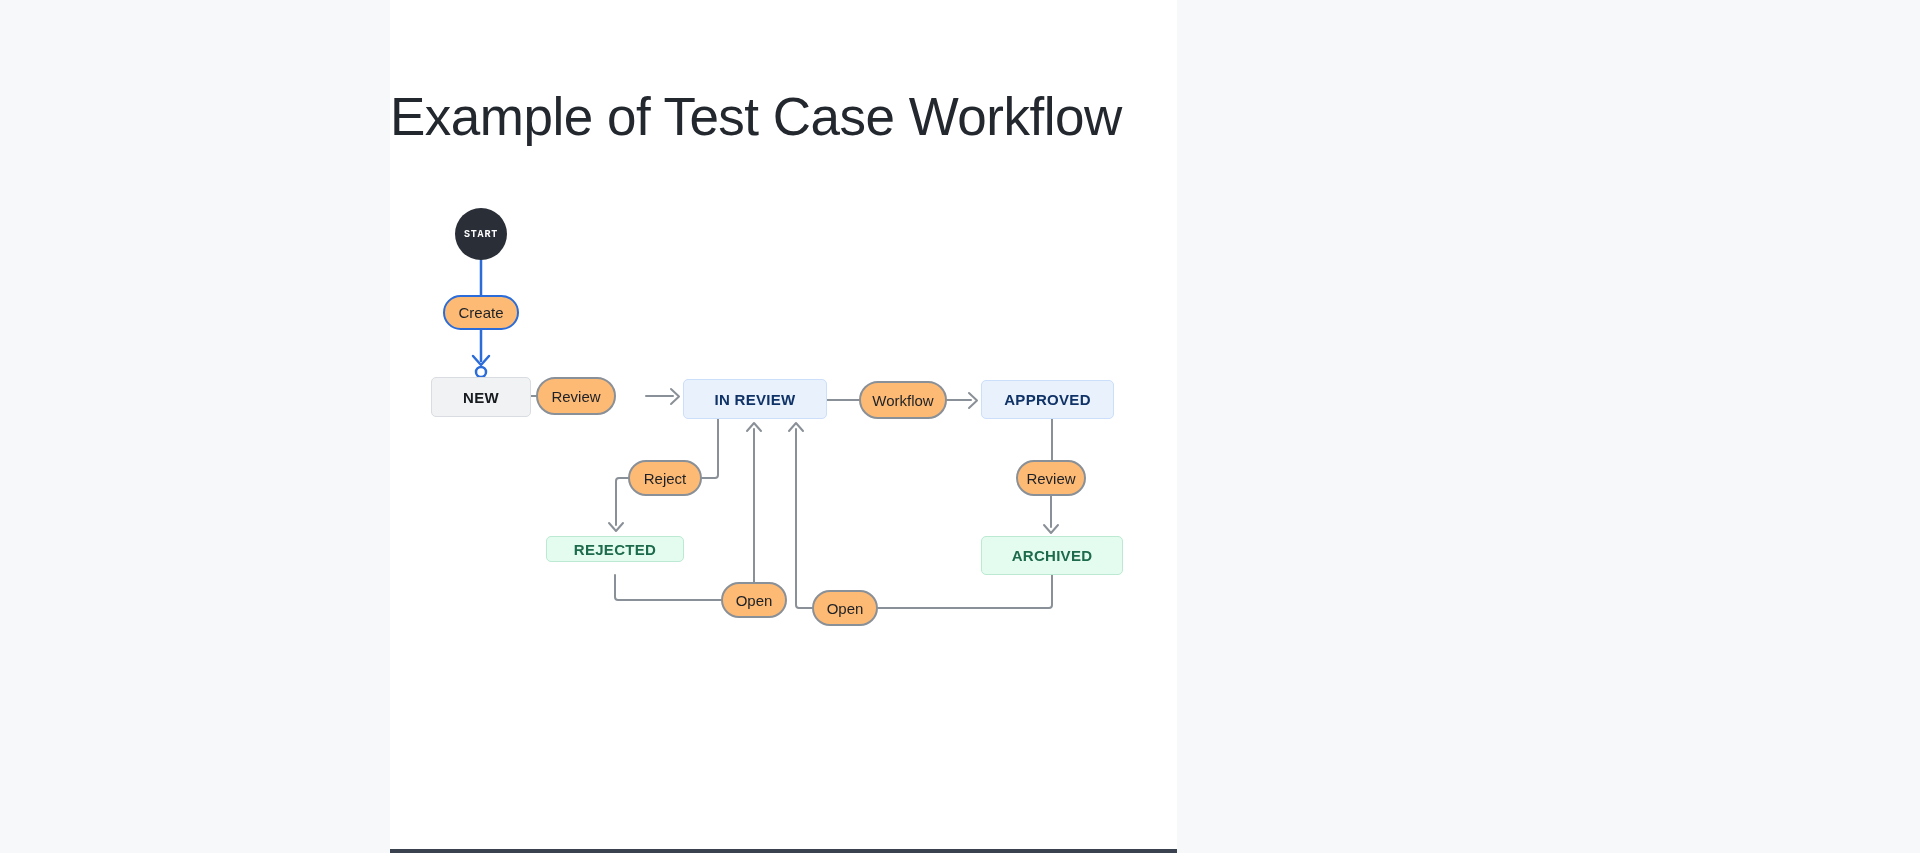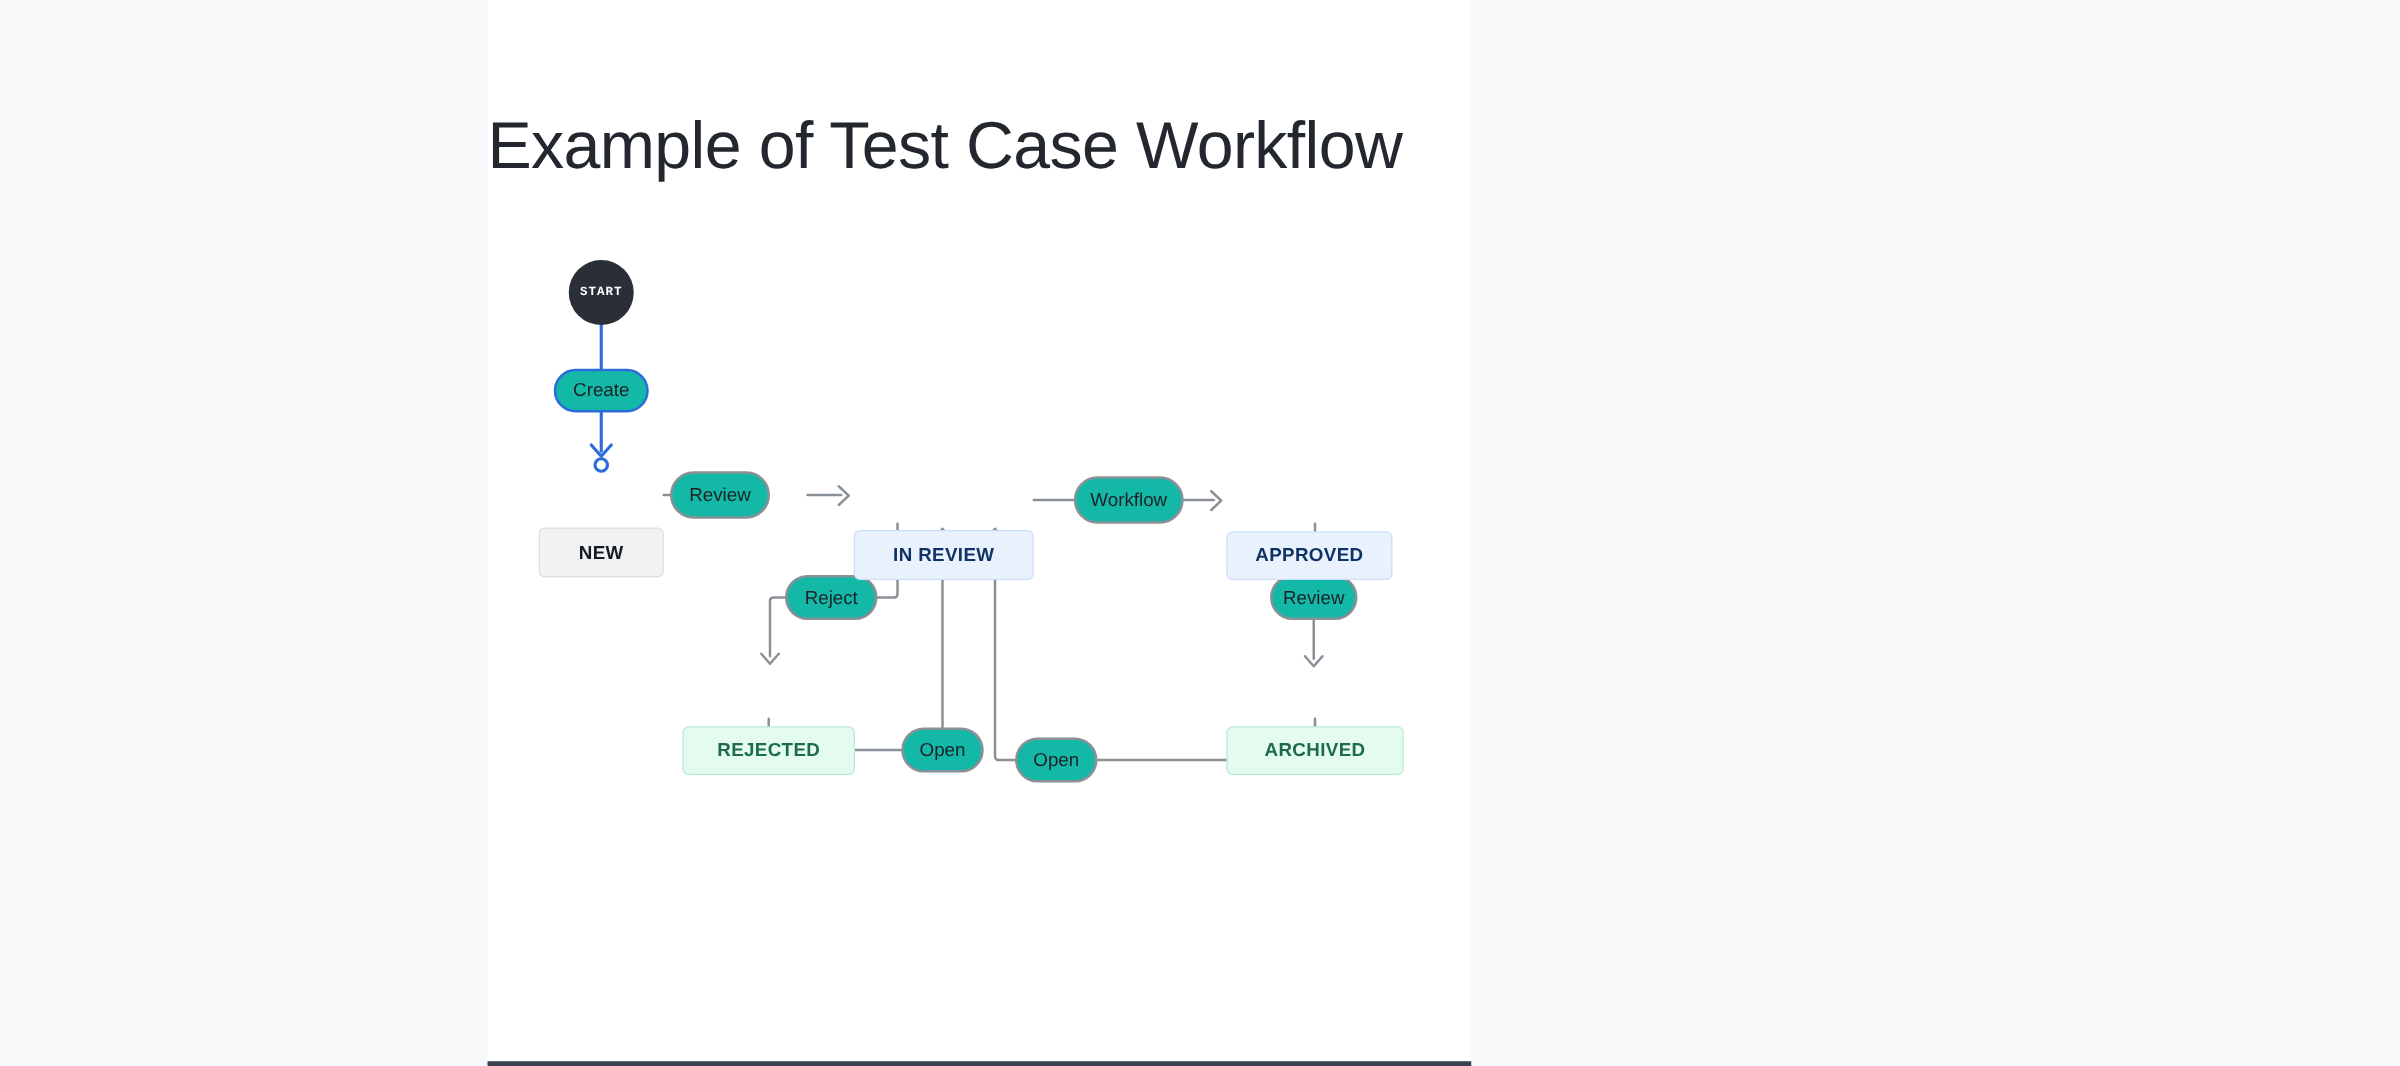--- a/index.html
+++ b/index.html
@@ -19,27 +19,27 @@
 
   .node{ position:absolute; display:flex; align-items:center; justify-content:center; }
 
   .start-circle{
     width:52px; height:52px; border-radius:50%;
     background:#2a2e37; color:#ffffff;
     font-size:10px; font-weight:700; letter-spacing:0.8px;
   }
 
   .pill{
-    background:#14b8a6; border:2px solid #8a9097; border-radius:999px;
+    background:#fdba74; border:2px solid #8a9097; border-radius:999px;
     font-size:15px; color:#1d2127;
   }
   .pill.blue{ border-color:#2b6cd9; }
 
   .state{
-    border-radius:5px; font-size:15px; font-weight:700; letter-spacing:0.3px;margin-top:45px;
+    border-radius:5px; font-size:15px; font-weight:700; letter-spacing:0.3px;
   }
   .state.neutral{ background:#f1f2f4; border:1px solid #d9dce0; color:#171a1f; }
   .state.bluebox{ background:#e9f1fd; border:1px solid #cbdffa; color:#0f3267; }
   .state.greenbox{ background:#e3fcef; border:1px solid #bce9d2; color:#1d6b4c; }
 
   .bottom-bar{
     position:absolute; left:390px; bottom:0; width:787px; height:4px;
     background:#3a4250;
   }
 </style>
@@ -116,21 +116,21 @@
 </div>
 
 <div class="node state bluebox" style="left:683px; top:379px; width:144px; height:40px;">
   <span>IN REVIEW</span>
 </div>
 
 <div class="node state bluebox" style="left:981px; top:380px; width:133px; height:39px;text-align:right;">
   <span>APPROVED</span>
 </div>
 
-<div class="node state greenbox" style="left:546px; top:536px; width:138px; height:39px;">
+<div class="node state greenbox" style="left:546px; top:536px; width:138px; height:26px;">
   <span>REJECTED</span>
 </div>
 
 <div class="node state greenbox" style="left:981px; top:536px; width:142px; height:39px;">
   <span>ARCHIVED</span>
 </div>
 
 <div class="bottom-bar"></div>
 
 </body></html>

